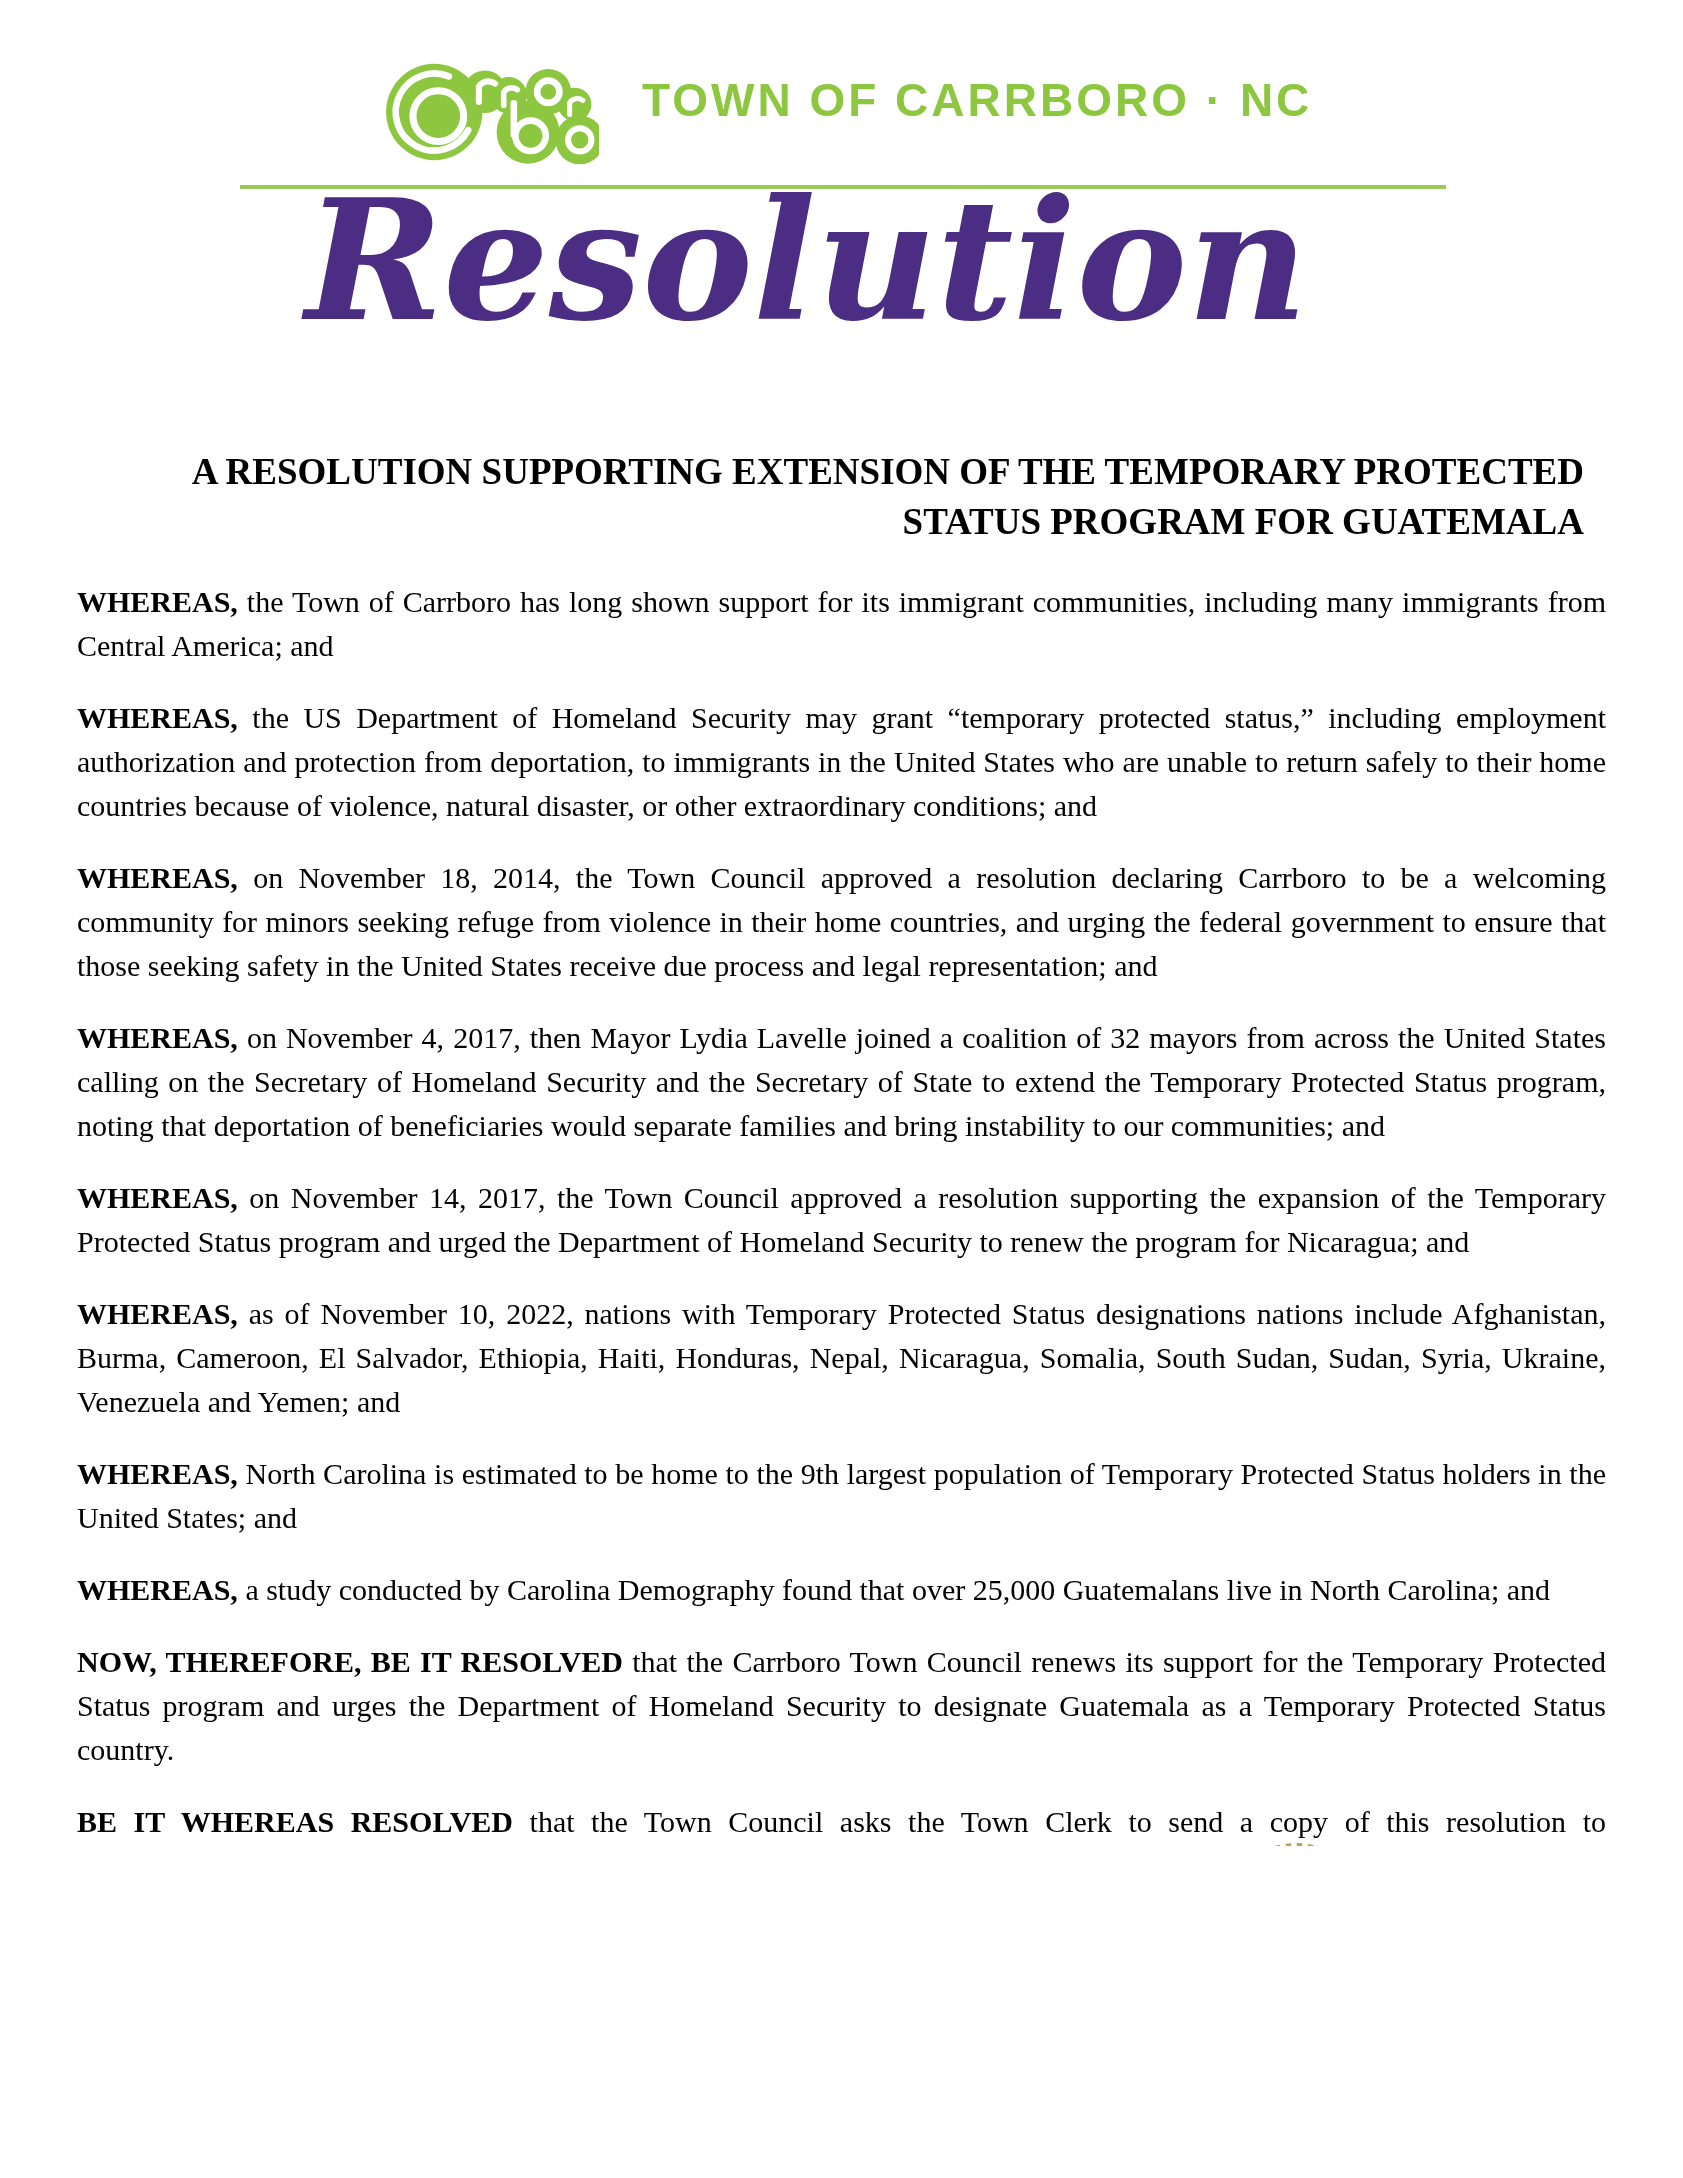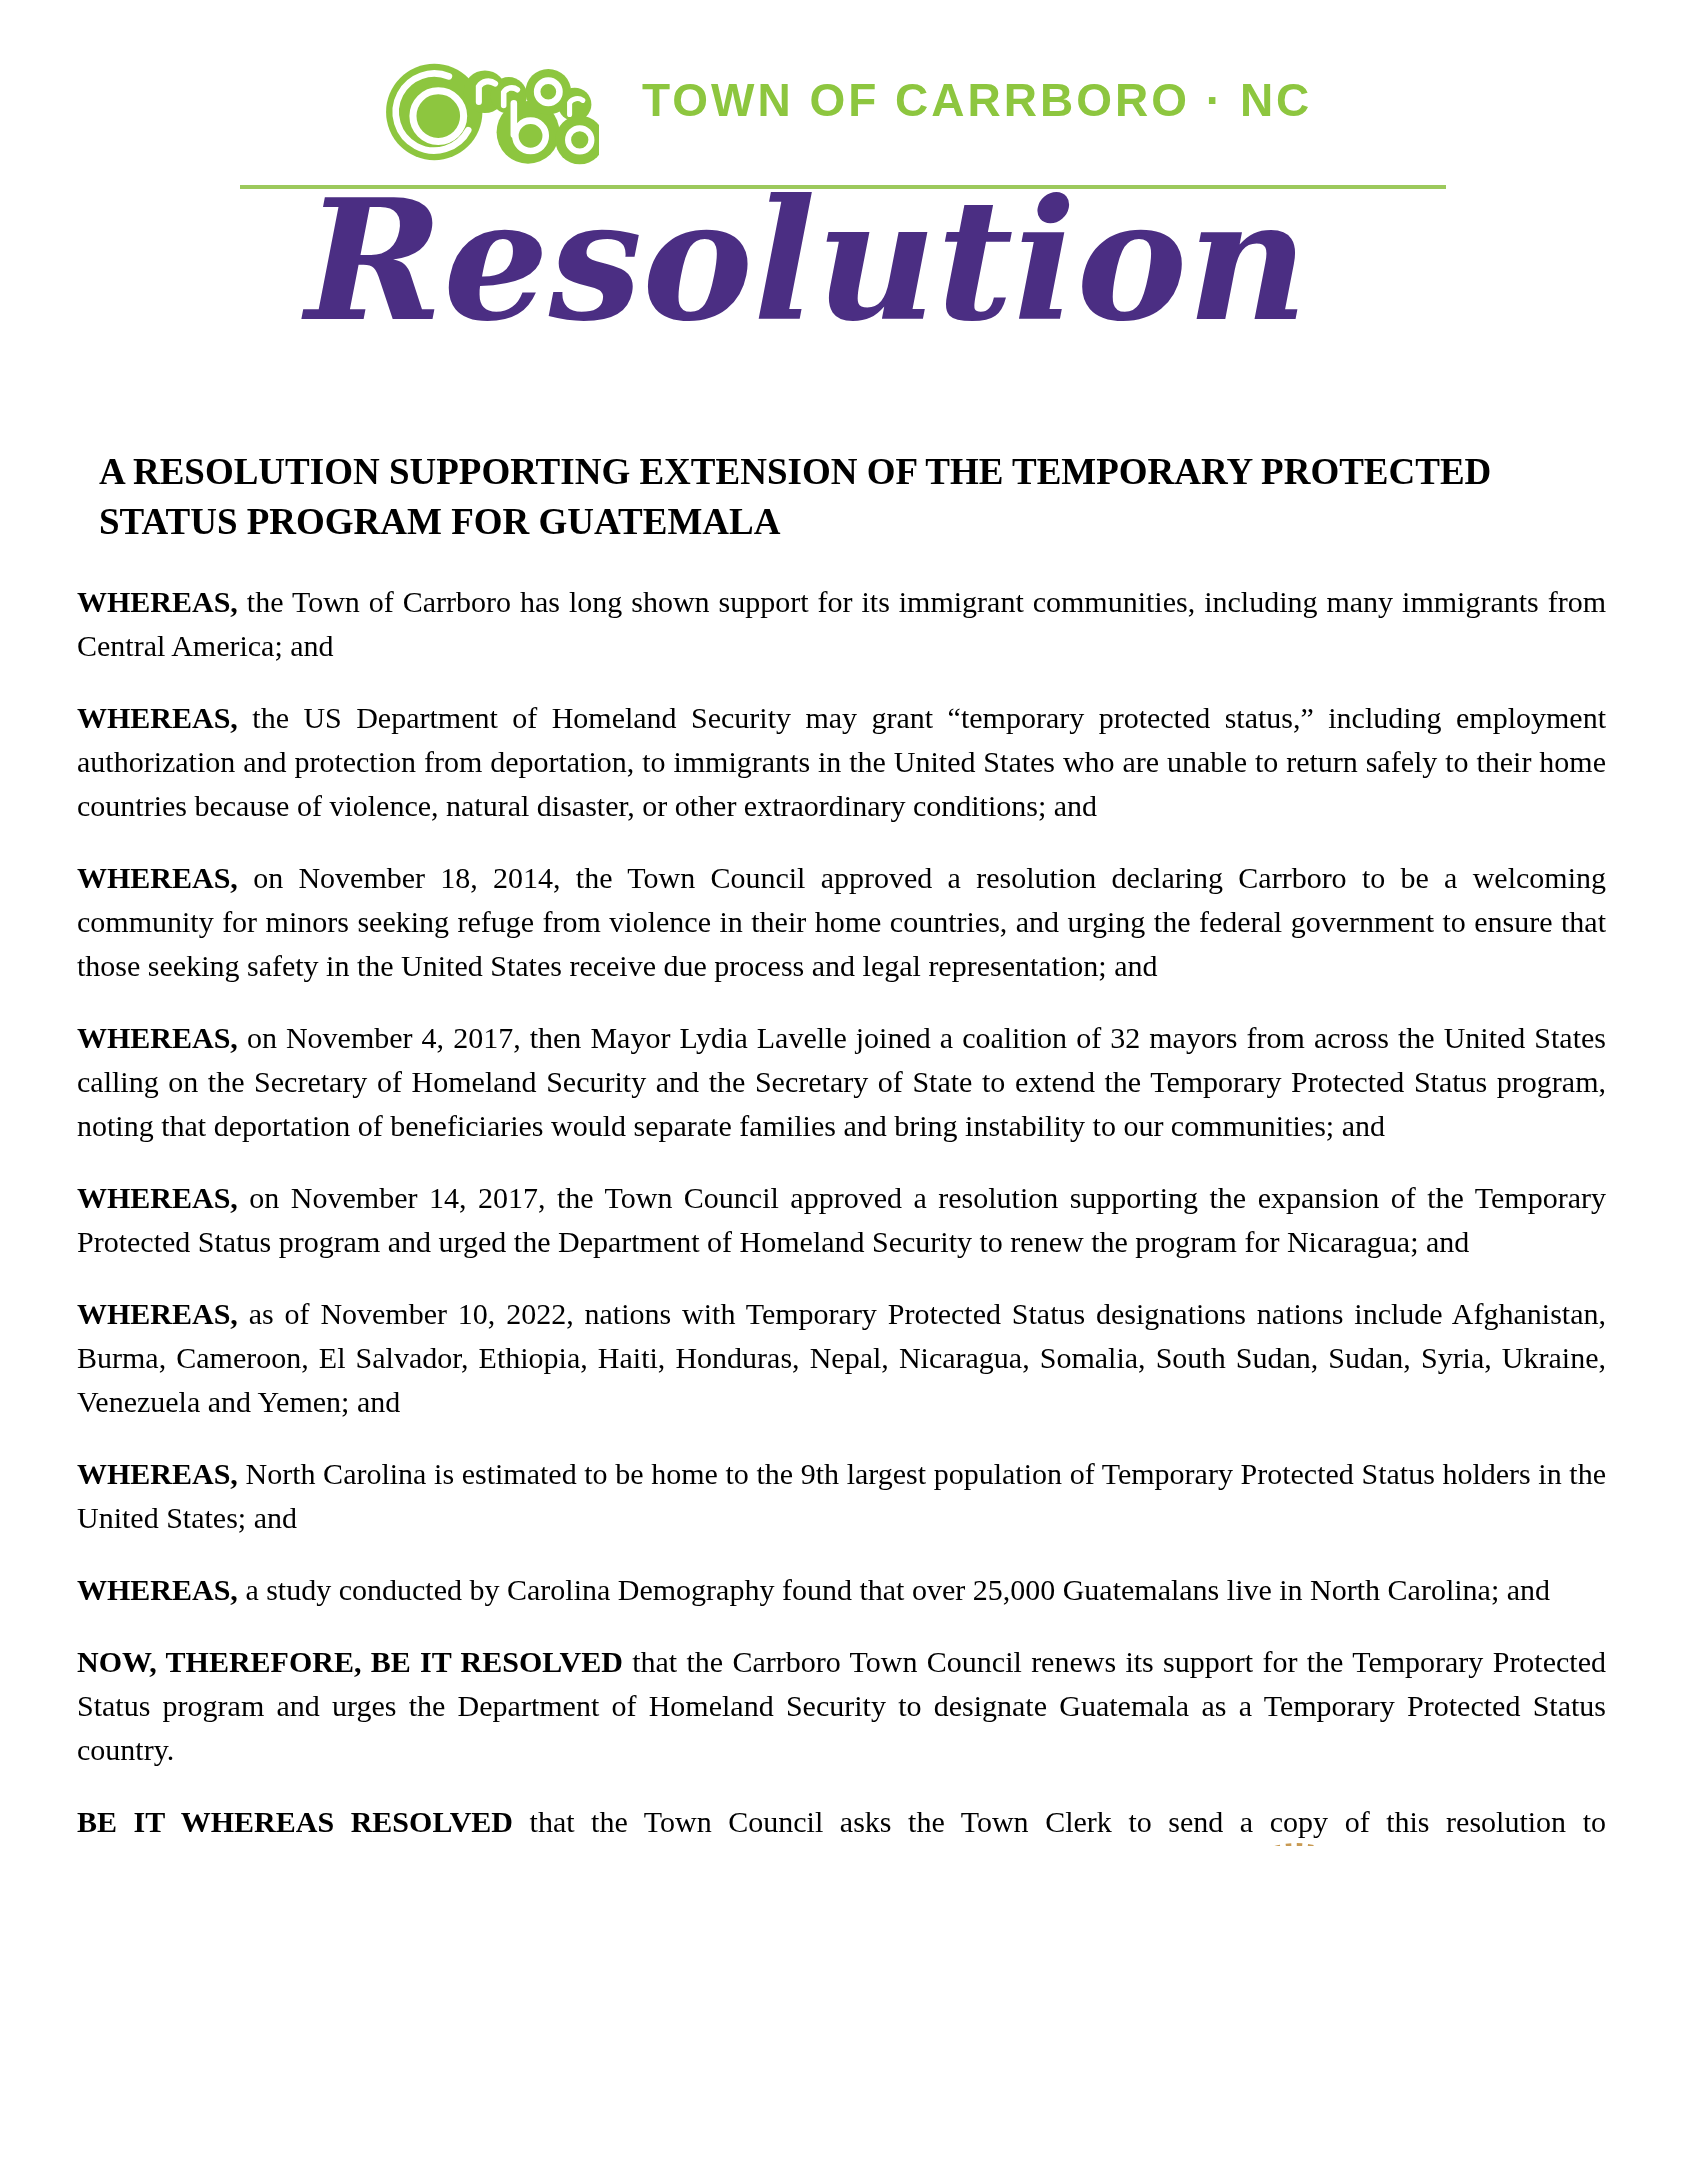--- a/index.html
+++ b/index.html
@@ -50,21 +50,21 @@
     line-height: 228px;
     color: #4b2e83;
     transform: translateX(-35px);
   }
 
   
   .doc-title {
     position: absolute;
     left: 99px; top: 447px;
     width: 1485px;
-    text-align: left;
+    text-align: right;
     font-weight: bold;
     font-size: 37px;
     line-height: 50px;
   }
 
   
   .doc-body {
     position: absolute;
     left: 77px; top: 580px;
     width: 1529px;

